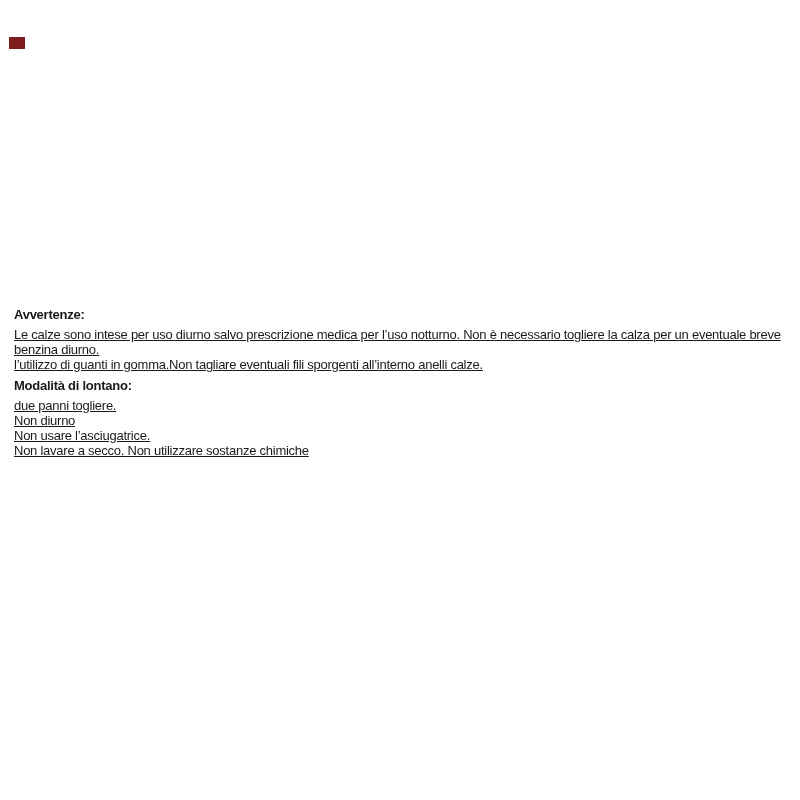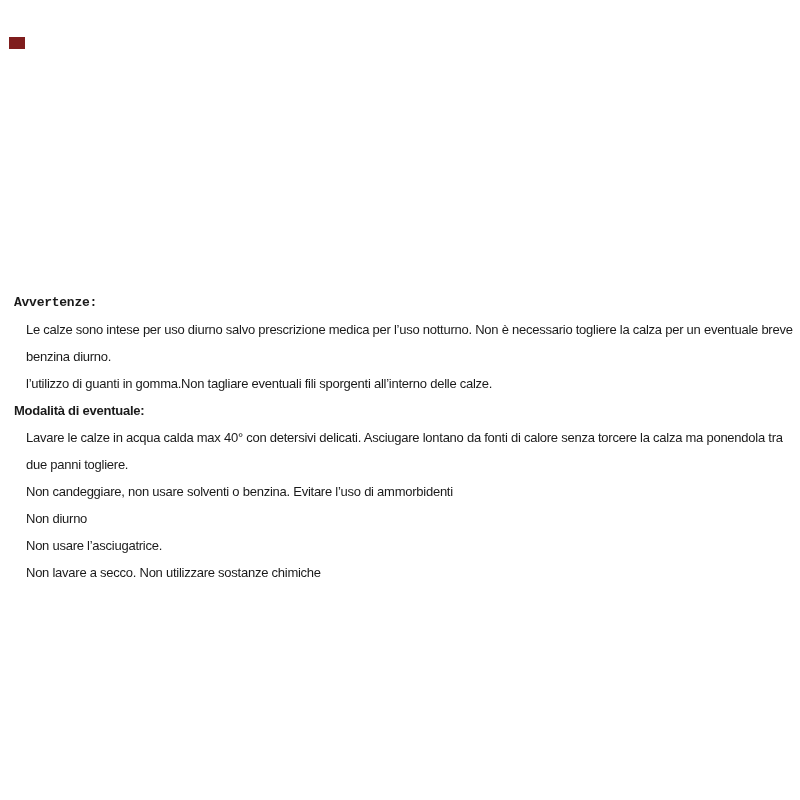--- a/index.html
+++ b/index.html
@@ -30,48 +30,46 @@
     line-height: 15px;
     letter-spacing: -0.25px;
     color: #1a1a1a;
   }
   .section .heading {
     font-weight: bold;
     margin: 6px 0 5px 0;
     white-space: nowrap;
   }
   .section:first-child .heading {
-    margin-top: 0;
-    font-family: Liberation Mono, monospace;
+    margin-top: 12px;
   }
   .section .text-line {
     white-space: nowrap;
-    margin: 12px;
+    margin: 0;
+    text-decoration: underline;
   }
 </style>
 </head>
 <body>
 
 <div class="red-mark" style="background-color: rgb(127, 29, 29);"></div>
 
 <div class="content" style="color: rgb(26, 26, 26);">
 
   <div class="section">
     <div class="heading">Avvertenze:</div>
     <div class="text-line">Le calze sono intese per uso diurno salvo prescrizione medica per l’uso notturno. Non è necessario togliere la calza per un eventuale breve</div>
     <div class="text-line">benzina diurno.</div>
   </div>
 
   <div class="section">
-    <div class="text-line">l’utilizzo di guanti in gomma.Non tagliare eventuali fili sporgenti all’interno delle calze.</div>
+    <div class="text-line">l’utilizzo di guanti in gomma.Non tagliare eventuali fili sporgenti all’interno anelli calze.</div>
   </div>
 
   <div class="section">
-    <div class="heading">Modalità di eventuale:</div>
-    <div class="text-line">Lavare le calze in acqua calda max 40° con detersivi delicati. Asciugare lontano da fonti di calore senza torcere la calza ma ponendola tra</div>
+    <div class="heading">Modalità di lontano:</div>
     <div class="text-line">due panni togliere.</div>
-    <div class="text-line">Non candeggiare, non usare solventi o benzina. Evitare l’uso di ammorbidenti</div>
     <div class="text-line">Non diurno</div>
     <div class="text-line">Non usare l’asciugatrice.</div>
     <div class="text-line">Non lavare a secco. Non utilizzare sostanze chimiche</div>
   </div>
 
 </div>
 
 </body></html>

